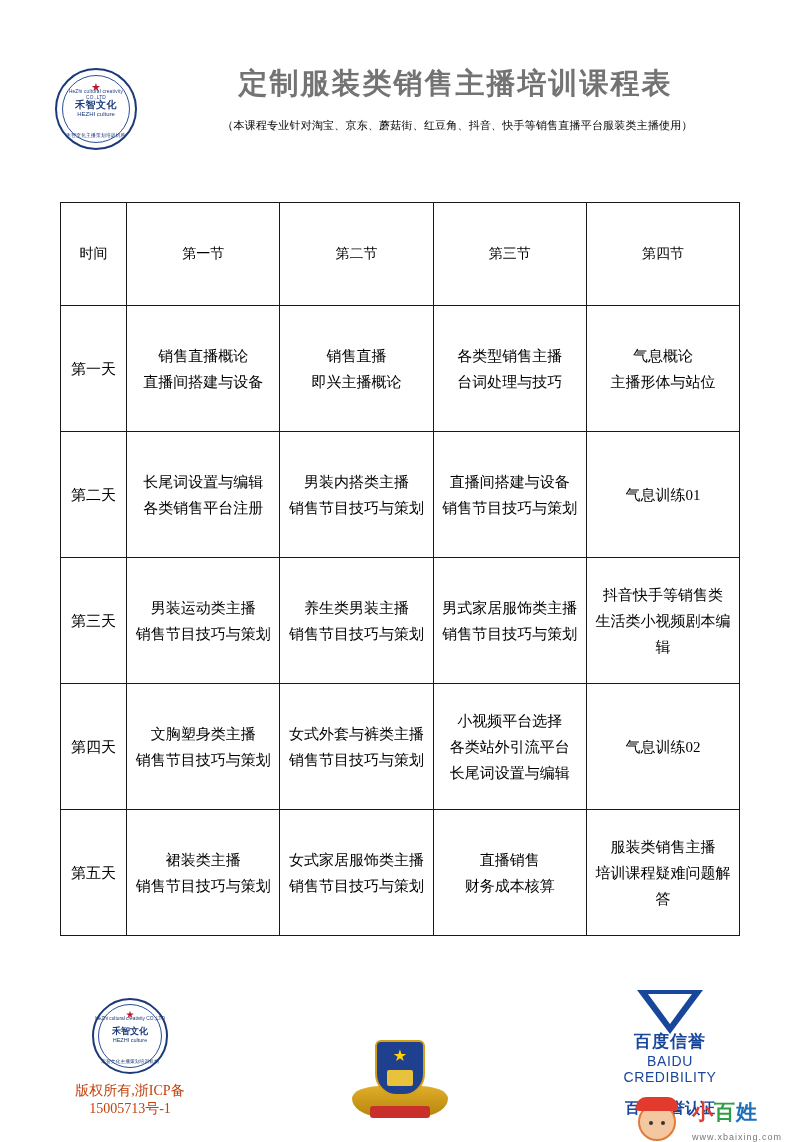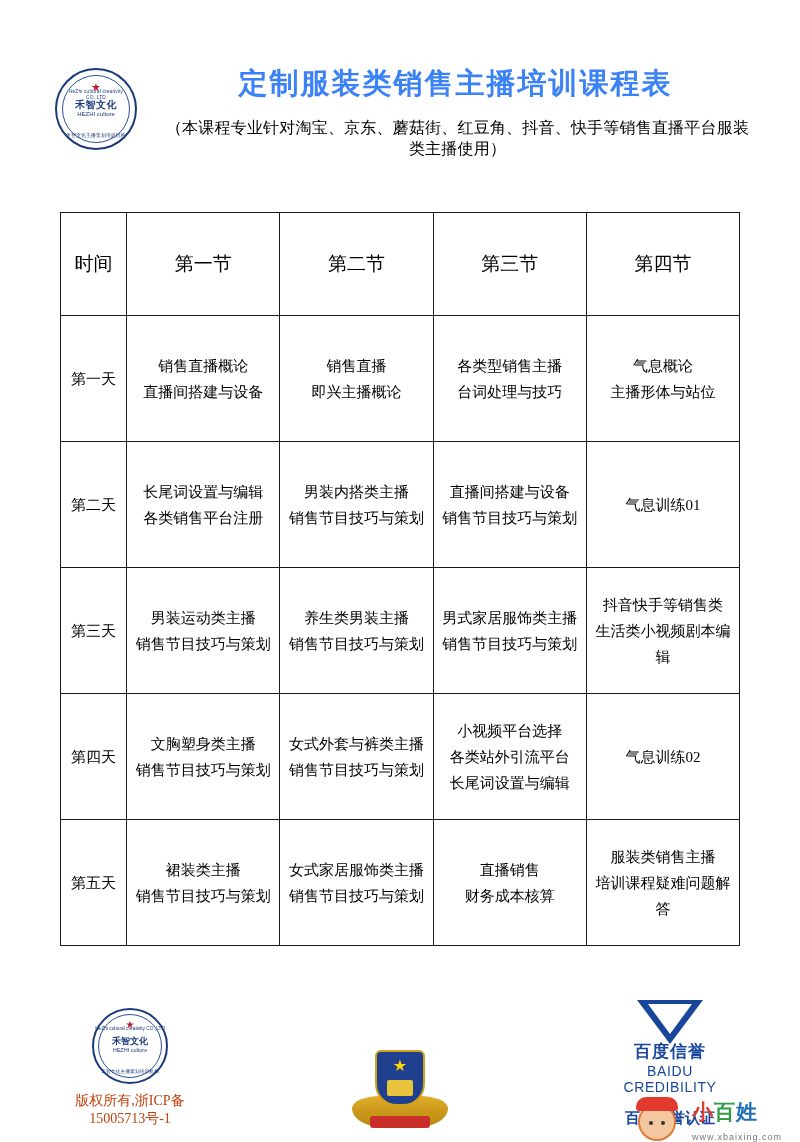--- a/index.html
+++ b/index.html
@@ -88,28 +88,28 @@
 
   .title-block {
     flex: 1 1 auto;
     padding-left: 22px;
     padding-top: 2px;
   }
   .doc-title {
     font-size: 29px;
     font-weight: bold;
     letter-spacing: 2px;
-    color: #3b82f6;
+    color: #737373;
     text-align: center;
     padding-right: 8px;
     font-family: "Liberation Serif", serif;
   }
   .doc-subtitle {
     margin-top: 14px;
-    font-size: 16px;
+    font-size: 11px;
     color: #000;
     text-align: center;
     padding-right: 4px;
     letter-spacing: 0.2px;
   }
 
   
   .table-wrap {
     margin: 52px 60px 0 60px;
   }
@@ -123,21 +123,21 @@
     border: 1px solid #1a1a1a;
     text-align: center;
     vertical-align: middle;
     font-size: 15px;
     color: #000;
     padding: 6px 4px;
     line-height: 26px;
   }
   table.schedule th {
     font-weight: normal;
-    font-size: 19px;
+    font-size: 14px;
     height: 90px;
     margin-top: 20px;
   }
   table.schedule td.daycell {
     font-size: 15px;
     width: 66px;
   }
   table.schedule col.c-day { width: 66px; }
   table.schedule col.c-sess { width: 153px; }
   table.schedule td.session {

